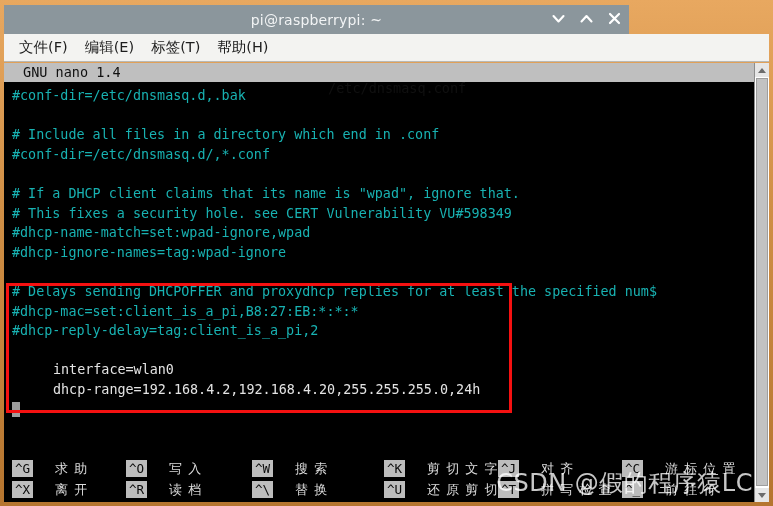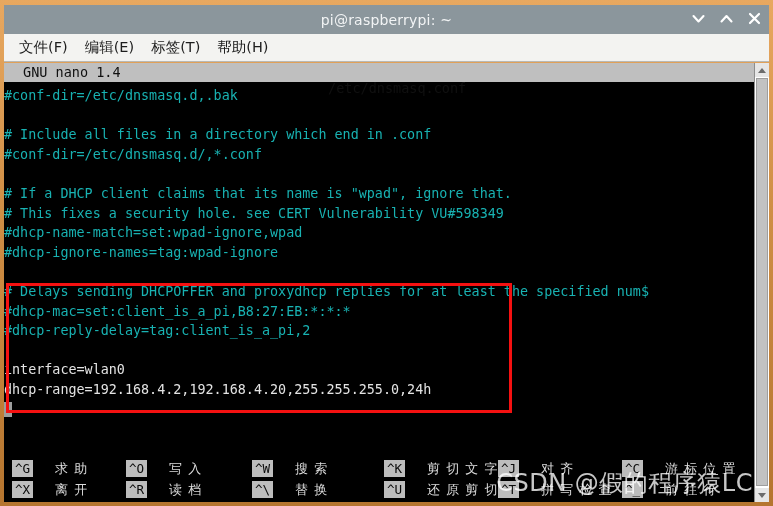--- a/index.html
+++ b/index.html
@@ -24,21 +24,21 @@
     box-sizing: border-box;
     background:
       linear-gradient(180deg, #e8a860 0%, #d08f46 40%, #b5752f 100%);
     padding: 4px 3px 4px 4px;
   }
 
   
   #titlebar {
     position: absolute;
     left: 4px; top: 5px;
-    width: 765px;
+    width: 625px;
     height: 29px;
     background: #8b969c;
     display: flex;
     align-items: center;
     justify-content: center;
     box-sizing: border-box;
   }
   #title-text {
     color: #f2f4f5;
     font-size: 14px;
@@ -127,25 +127,25 @@
     top: 23px;
     width: 750px;
     height: 372px;
     font-family: "DejaVu Sans Mono", "Liberation Mono", monospace;
     font-size: 13.4px;
     line-height: 19.6px;
     white-space: pre;
   }
   .eline {
     height: 19.6px;
-    padding-left: 0;
+    padding-left: 8px;
     white-space: pre;
     color: #18b2b2;
   }
-  .eline.white { color: #e3e3e3; }
+  .eline.white { color: #e3e3e3; margin-left: 41px; }
   .eline.blank { color: transparent; }
 
   .cursor-block {
     display: inline-block;
     width: 8px;
     height: 15px;
     background: #9d9d9d;
     vertical-align: -3px;
   }
 

